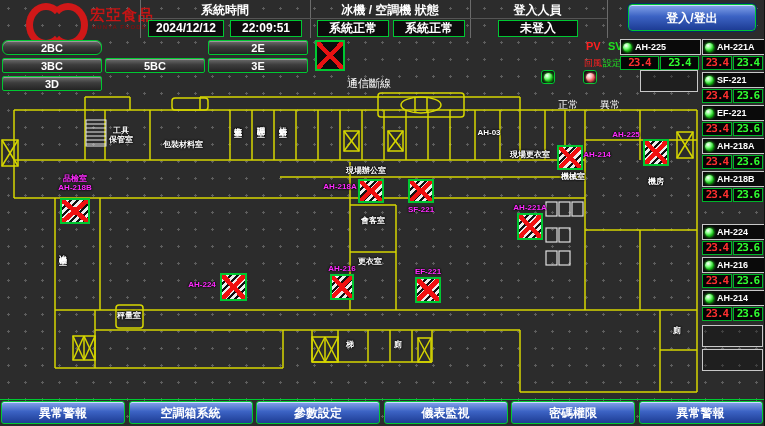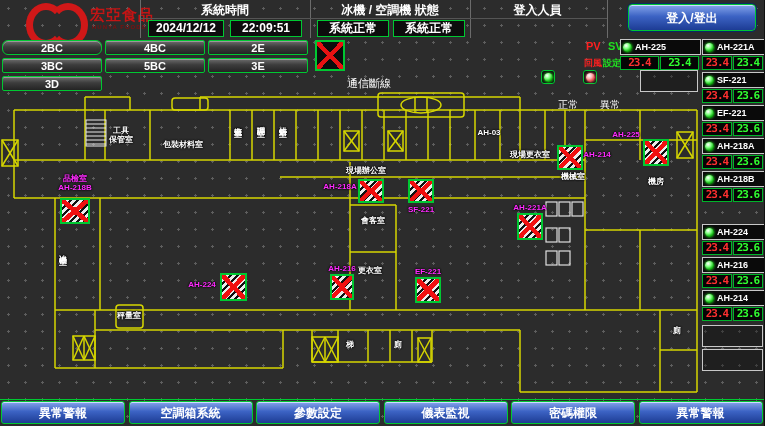--- a/index.html
+++ b/index.html
@@ -35,21 +35,21 @@
     background-image:linear-gradient(to top right,rgba(0,0,0,0) 44%,#e81212 44%,#e81212 56%,rgba(0,0,0,0) 56%),
       linear-gradient(to bottom right,rgba(0,0,0,0) 44%,#e81212 44%,#e81212 56%,rgba(0,0,0,0) 56%);}
   .ledbox{position:absolute;width:12px;height:12px;border:1px solid #00c832;border-radius:3px;background:#101010;
     display:flex;align-items:center;justify-content:center;}
   .led{width:9px;height:9px;border-radius:50%;
     background:radial-gradient(circle at 35% 30%,#fff,#7dff7d 35%,#12b412 65%,#045804);box-shadow:0 0 3px #2f2;}
   .led.pink{background:radial-gradient(circle at 35% 30%,#fff,#ffb0b0 35%,#e04848 65%,#702020);box-shadow:0 0 3px #f77;}
   .lgnd{position:absolute;font-size:10px;font-weight:normal;color:#fff;margin-top:26px;}
   
   .pvsv{position:absolute;font-size:11px;font-weight:bold;}
-  .rowlbl{position:absolute;font-size:9px;font-weight:bold;}
+  .rowlbl{position:absolute;font-size:9px;font-weight:normal;}
   .ename{position:absolute;height:14px;background:#0a0a0a;border:1px solid #c8c8c8;
     display:flex;align-items:center;gap:3px;padding-left:2px;cursor:pointer;}
   .ename .nm{font-size:9px;font-weight:bold;color:#fff;white-space:nowrap;}
   .vbox{position:absolute;height:12px;background:#050505;border:1px solid #00b42a;
     font-family:"DejaVu Sans Mono",monospace;font-size:11px;font-weight:bold;
     text-align:center;line-height:12px;letter-spacing:-1px;}
   .vbox.pv{color:#ff3030;} .vbox.sv{color:#30ff30;}
   .ebox{position:absolute;border:1px solid #c8c8c8;background:rgba(10,10,10,0.35);}
   
   #plan{position:absolute;left:0;top:90px;width:700px;height:310px;}
@@ -89,26 +89,26 @@
 
   <div class="sec-title" style="left:150px;width:150px">系統時間</div>
   <div class="statbox" style="left:148px;width:74px">2024/12/12</div>
   <div class="statbox" style="left:230px;width:70px">22:09:51</div>
 
   <div class="sec-title" style="left:315px;width:150px">冰機 / 空調機 狀態</div>
   <div class="statbox" style="left:317px;width:70px">系統正常</div>
   <div class="statbox" style="left:393px;width:70px">系統正常</div>
 
   <div class="sec-title" style="left:475px;width:125px">登入人員</div>
+  <div class="statbox" style="left:498px;width:78px">未登入</div>
 
   <button class="bluebtn" style="left:628px;top:4px;width:128px;height:27px;line-height:25px">登入/登出</button>
 
   <div class="abs" style="left:2px;top:40px;width:320px;height:54px">
       <button class="fbtn" style="left: 0px; top: 0px; border-radius: 6px;">2BC</button>
-      <button class="fbtn" style="left: 103px; top: 0px;">4BC</button>
       <button class="fbtn" style="left: 206px; top: 0px;">2E</button>
       <button class="fbtn" style="left: 0px; top: 18px;">3BC</button>
       <button class="fbtn" style="left: 103px; top: 18px;">5BC</button>
       <button class="fbtn" style="left: 206px; top: 18px;">3E</button>
       <button class="fbtn" style="left: 0px; top: 36px;">3D</button>
     </div>
 
   <div class="xicon" style="left:315px;top:40px;width:26px;height:27px"></div>
   <div class="lgnd" style="left:347px;top:50px;font-size:11px">通信斷線</div>
 
@@ -297,21 +297,21 @@
   <div class="plabel" style="left: 121px; top: 36px;">工具
 保管室</div>
       <div class="plabel" style="left: 183px; top: 50px;">包裝材料室</div>
       <div class="plabel vert" style="left: 233px; top: 30px;">充填室</div>
       <div class="plabel vert" style="left: 256px; top: 30px;">調理室</div>
       <div class="plabel vert" style="left: 278px; top: 30px;">烘焙室</div>
       <div class="plabel" style="left: 489px; top: 38px;">AH-03</div>
       <div class="plabel" style="left: 530px; top: 60px;">現場更衣室</div>
       <div class="plabel" style="left: 366px; top: 76px;">現場辦公室</div>
       <div class="plabel" style="left: 373px; top: 126px;">會客室</div>
-      <div class="plabel" style="left: 370px; top: 176px; text-align: center;">更衣室</div>
+      <div class="plabel" style="left: 370px; top: 167px; text-align: center;">更衣室</div>
       <div class="plabel vert" style="left: 58px; top: 158px;">冰機室</div>
       <div class="plabel" style="left: 129px; top: 221px;">秤量室</div>
       <div class="plabel" style="left: 350px; top: 250px;">梯</div>
       <div class="plabel" style="left: 398px; top: 250px;">廁</div>
       <div class="plabel" style="left: 677px; top: 236px;">廁</div>
       <div class="plabel" style="left: 573px; top: 82px;">機械室</div>
       <div class="plabel" style="left: 656px; top: 79px; margin-top: 8px;">機房</div>
       <div class="unit" style="left: 60px; top: 108px; width: 26px; height: 22px;"></div>
       <div class="plabel mag" style="left: 75px; top: 84px;">品檢室
 AH-218B</div>

